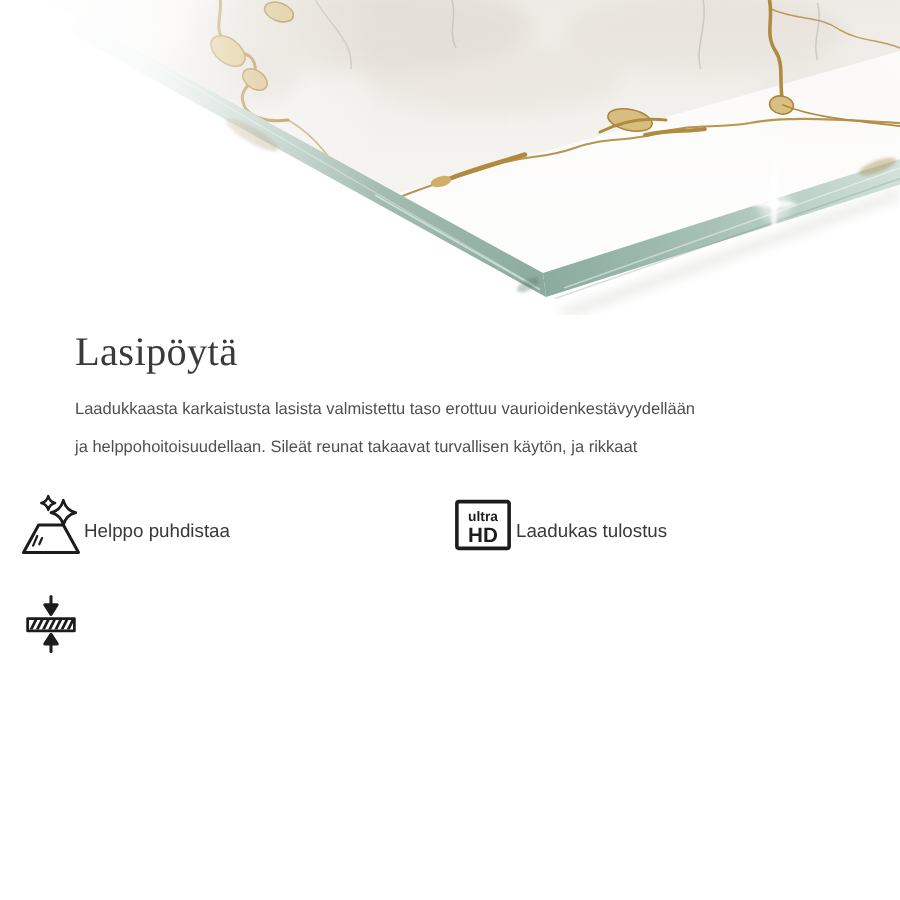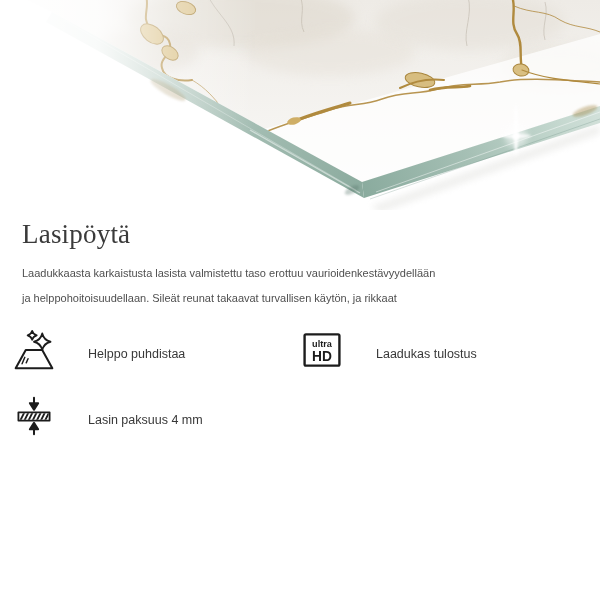--- a/index.html
+++ b/index.html
@@ -1,31 +1,31 @@
 <!DOCTYPE html>
 <html><head>
 <meta charset="utf-8">
 <style>
   html,body{margin:0;padding:0;background:#ffffff;}
   .page{position:relative;width:600px;height:600px;background:#ffffff;overflow:hidden;
         font-family:"Liberation Sans", sans-serif;}
   .hero{position:relative;width:600px;height:210px;background:#ffffff;}
   .hero svg{display:block;}
-  .content{padding:0 22px;}
+  .content{padding:0 50px;}
   .title{margin:7px 0 0 0;font-family:"Liberation Serif", serif;font-weight:400;
          font-size:27px;line-height:35px;color:#3a3a3a;letter-spacing:.2px;}
   .title span{display:block;white-space:nowrap;}
   .desc{margin-top:9px;font-size:11px;line-height:25px;color:#4f4f4f;}
   .desc div{white-space:nowrap;}
   .features{margin-top:15px;padding:0 12px;}
   .feat-row{display:flex;}
   .feat-row + .feat-row{margin-top:20px;}
   .feat{flex:1 1 0;display:flex;flex-direction:row;align-items:center;}
   .feat .ic{height:46px;display:flex;align-items:flex-end;justify-content:center;}
-  .feat .lbl{margin-top:9px;font-size:12.5px;color:#383838;white-space:nowrap;text-align:center;margin-left:32px;}
+  .feat .lbl{margin-top:9px;font-size:12.5px;color:#383838;white-space:nowrap;text-align:center;}
   .icon-svg{stroke:#1c1c1c;fill:none;stroke-width:2.2;stroke-linejoin:round;stroke-linecap:round;}
 </style>
 </head>
 <body>
 
 <div class="page">
 
   <div class="hero">
     <svg width="600" height="210" viewBox="0 0 600 210">
       <defs>
@@ -186,17 +186,16 @@
               <line x1="26" y1="31" x2="33" y2="17"></line>
                 <line x1="30.5" y1="31" x2="37.5" y2="17"></line>
               <line x1="35" y1="31" x2="42" y2="17"></line>
             </g>
             <line x1="24" y1="4" x2="24" y2="10"></line>
             <path d="M19.5,10 L28.5,10 L24,17 Z" fill="#1c1c1c"></path>
             <line x1="24" y1="44" x2="24" y2="38.5"></line>
             <path d="M19.5,38.5 L28.5,38.5 L24,31.5 Z" fill="#1c1c1c"></path>
           </svg>
         </div>
-        <div class="lbl">Lasin paksuus 4 mm</div>
       </div>
     </div>
   </div>
 </div>
 
 </body></html>

